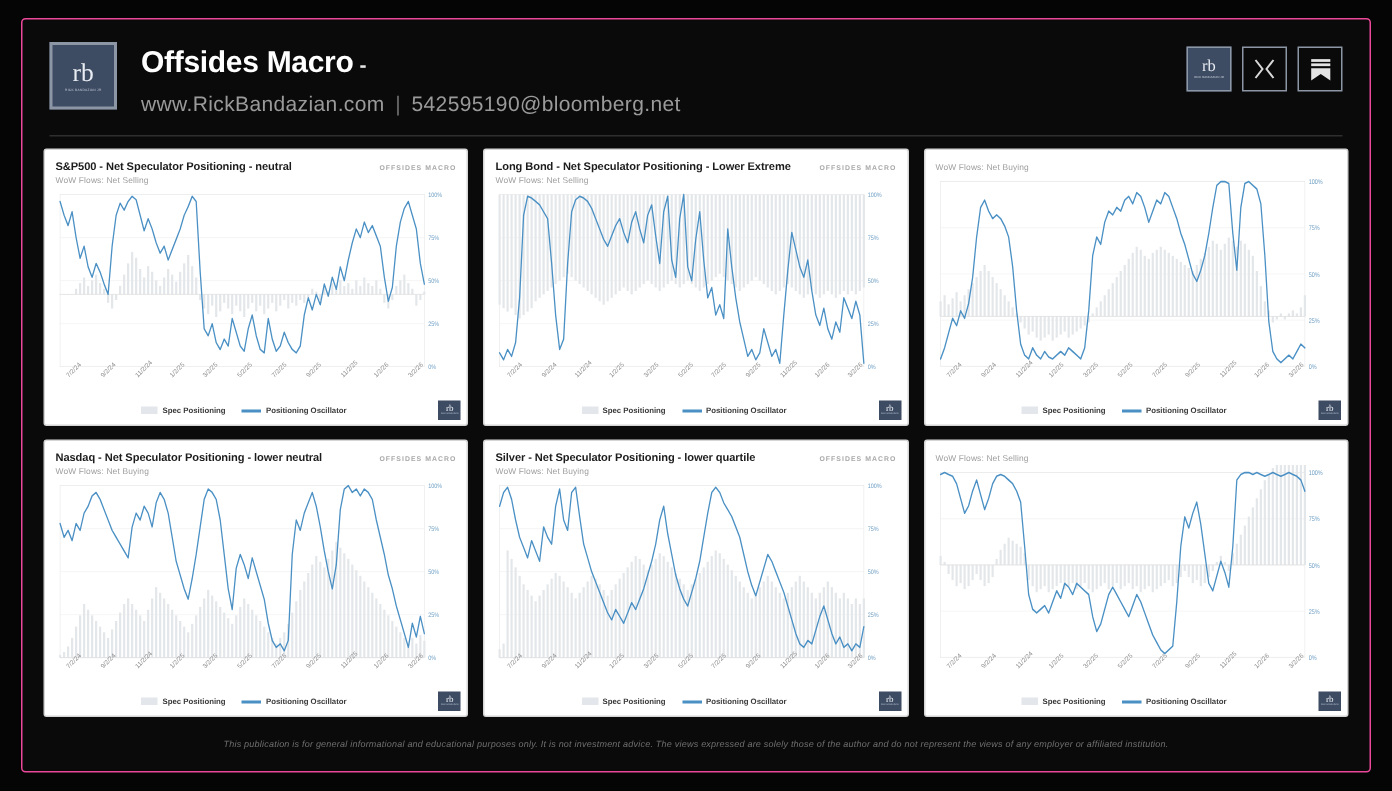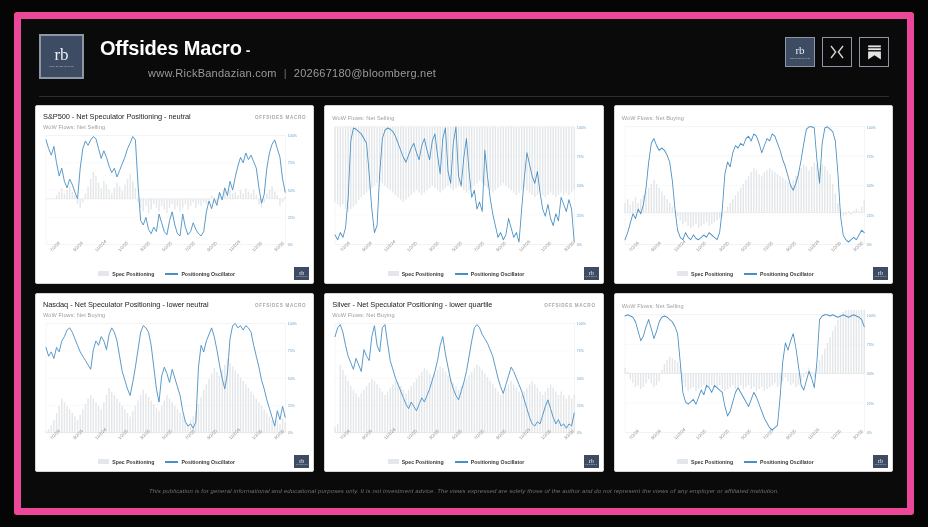--- a/index.html
+++ b/index.html
@@ -12,21 +12,21 @@
   #app {
     position: relative;
     width: 928px; height: 527px;
     background: #050505;
     padding: 12px 14px;
   }
   .frame {
     position: relative;
     width: 900px; height: 503px;
     background: #0a0a0a;
-    border: 7px solid #ec4899;
+    border: 1px solid #ec4899;
     border-radius: 3px;
     display: flex;
     flex-direction: column;
   }
 
   
   .header {
     position: relative;
     height: 78px;
     padding: 12px 18px 0 18px;
@@ -86,27 +86,26 @@
     margin: 0 4px;
     font-weight: bold;
   }
   .title-sub {
     font-size: 14.5px;
     color: #eaeaea;
     font-weight: normal;
   }
   .contact-line {
     margin-top: 7px;
-    font-size: 11px;
+    font-size: 14px;
     color: #9a9a9a;
     letter-spacing: .25px;
     display: flex;
     align-items: flex-end;
     gap: 7px;
-    margin-left: 48px;
   }
   .contact-sep { color: #6d6d6d; }
 
   .social {
     display: flex;
     gap: 7px;
     margin-top: 6px;
     flex: 0 0 auto;
   }
   .social-box {
@@ -147,21 +146,21 @@
     padding: 6px 7px 3px 7px;
     overflow: hidden;
   }
   .card-head {
     display: flex;
     align-items: baseline;
     justify-content: space-between;
   }
   .card-title {
     font-size: 7.4px;
-    font-weight: normal;
+    font-weight: bold;
     color: #1c1c1c;
     letter-spacing: -0.05px;
     white-space: nowrap;
   }
   .card-brand {
     font-size: 4.6px;
     color: #a9a9a9;
     letter-spacing: .7px;
     font-weight: bold;
     white-space: nowrap;
@@ -260,21 +259,21 @@
       <div class="sub">RICK BANDAZIAN JR</div>
     </div>
     <div class="header-text">
       <div class="title-line">
         <span class="title-main">Offsides Macro</span>
         <span class="title-sep">-</span>
       </div>
       <div class="contact-line">
         <span>www.RickBandazian.com</span>
         <span class="contact-sep">|</span>
-        <span>202667180@bloomberg.net</span>
+        <span>542595190@bloomberg.net</span>
       </div>
     </div>
     <div class="social">
       <div class="social-box rb-box">
         <div class="rb">rb</div>
         <div class="sub">RICK BANDAZIAN JR</div>
       </div>
       <div class="social-box">
         <svg width="16" height="16" viewBox="0 0 24 24" aria-hidden="true">
           <path d="M3 3 L10 12 L3 21 M21 3 L14 12 L21 21" stroke="#d9d9d9" stroke-width="2" fill="none"></path>
@@ -426,20 +425,24 @@
               <span class="swatch-line"></span>
               <span>Positioning Oscillator</span>
             </div>
           </div>
           <div class="card-badge">
             <div class="rb">rb</div>
             <div class="sub">RICK BANDAZIAN</div>
           </div>
         </div>
         <div class="card">
+          <div class="card-head">
+            <div class="card-title">Long Bond - Net Speculator Positioning - Lower Extreme</div>
+            <div class="card-brand">OFFSIDES MACRO</div>
+          </div>
           <div class="card-sub">WoW Flows: Net Selling</div>
           <div class="plot-wrap">
             <svg viewBox="0 0 262 104" preserveAspectRatio="none">
               <rect x="3" y="4" width="238" height="97" fill="#fff" stroke="#e7e7e7" stroke-width="0.4"></rect>
               <line x1="3" y1="28.25" x2="241" y2="28.25" stroke="#f0f0f0" stroke-width="0.4"></line>
               <line x1="3" y1="52.5" x2="241" y2="52.5" stroke="#f0f0f0" stroke-width="0.4"></line>
               <line x1="3" y1="76.75" x2="241" y2="76.75" stroke="#f0f0f0" stroke-width="0.4"></line>
               <rect x="2.28" y="4.00" width="1.44" height="62.08" fill="#e4e7ea"></rect>
               <rect x="4.90" y="4.00" width="1.44" height="64.02" fill="#e4e7ea"></rect>
               <rect x="7.51" y="4.00" width="1.44" height="65.96" fill="#e4e7ea"></rect>

